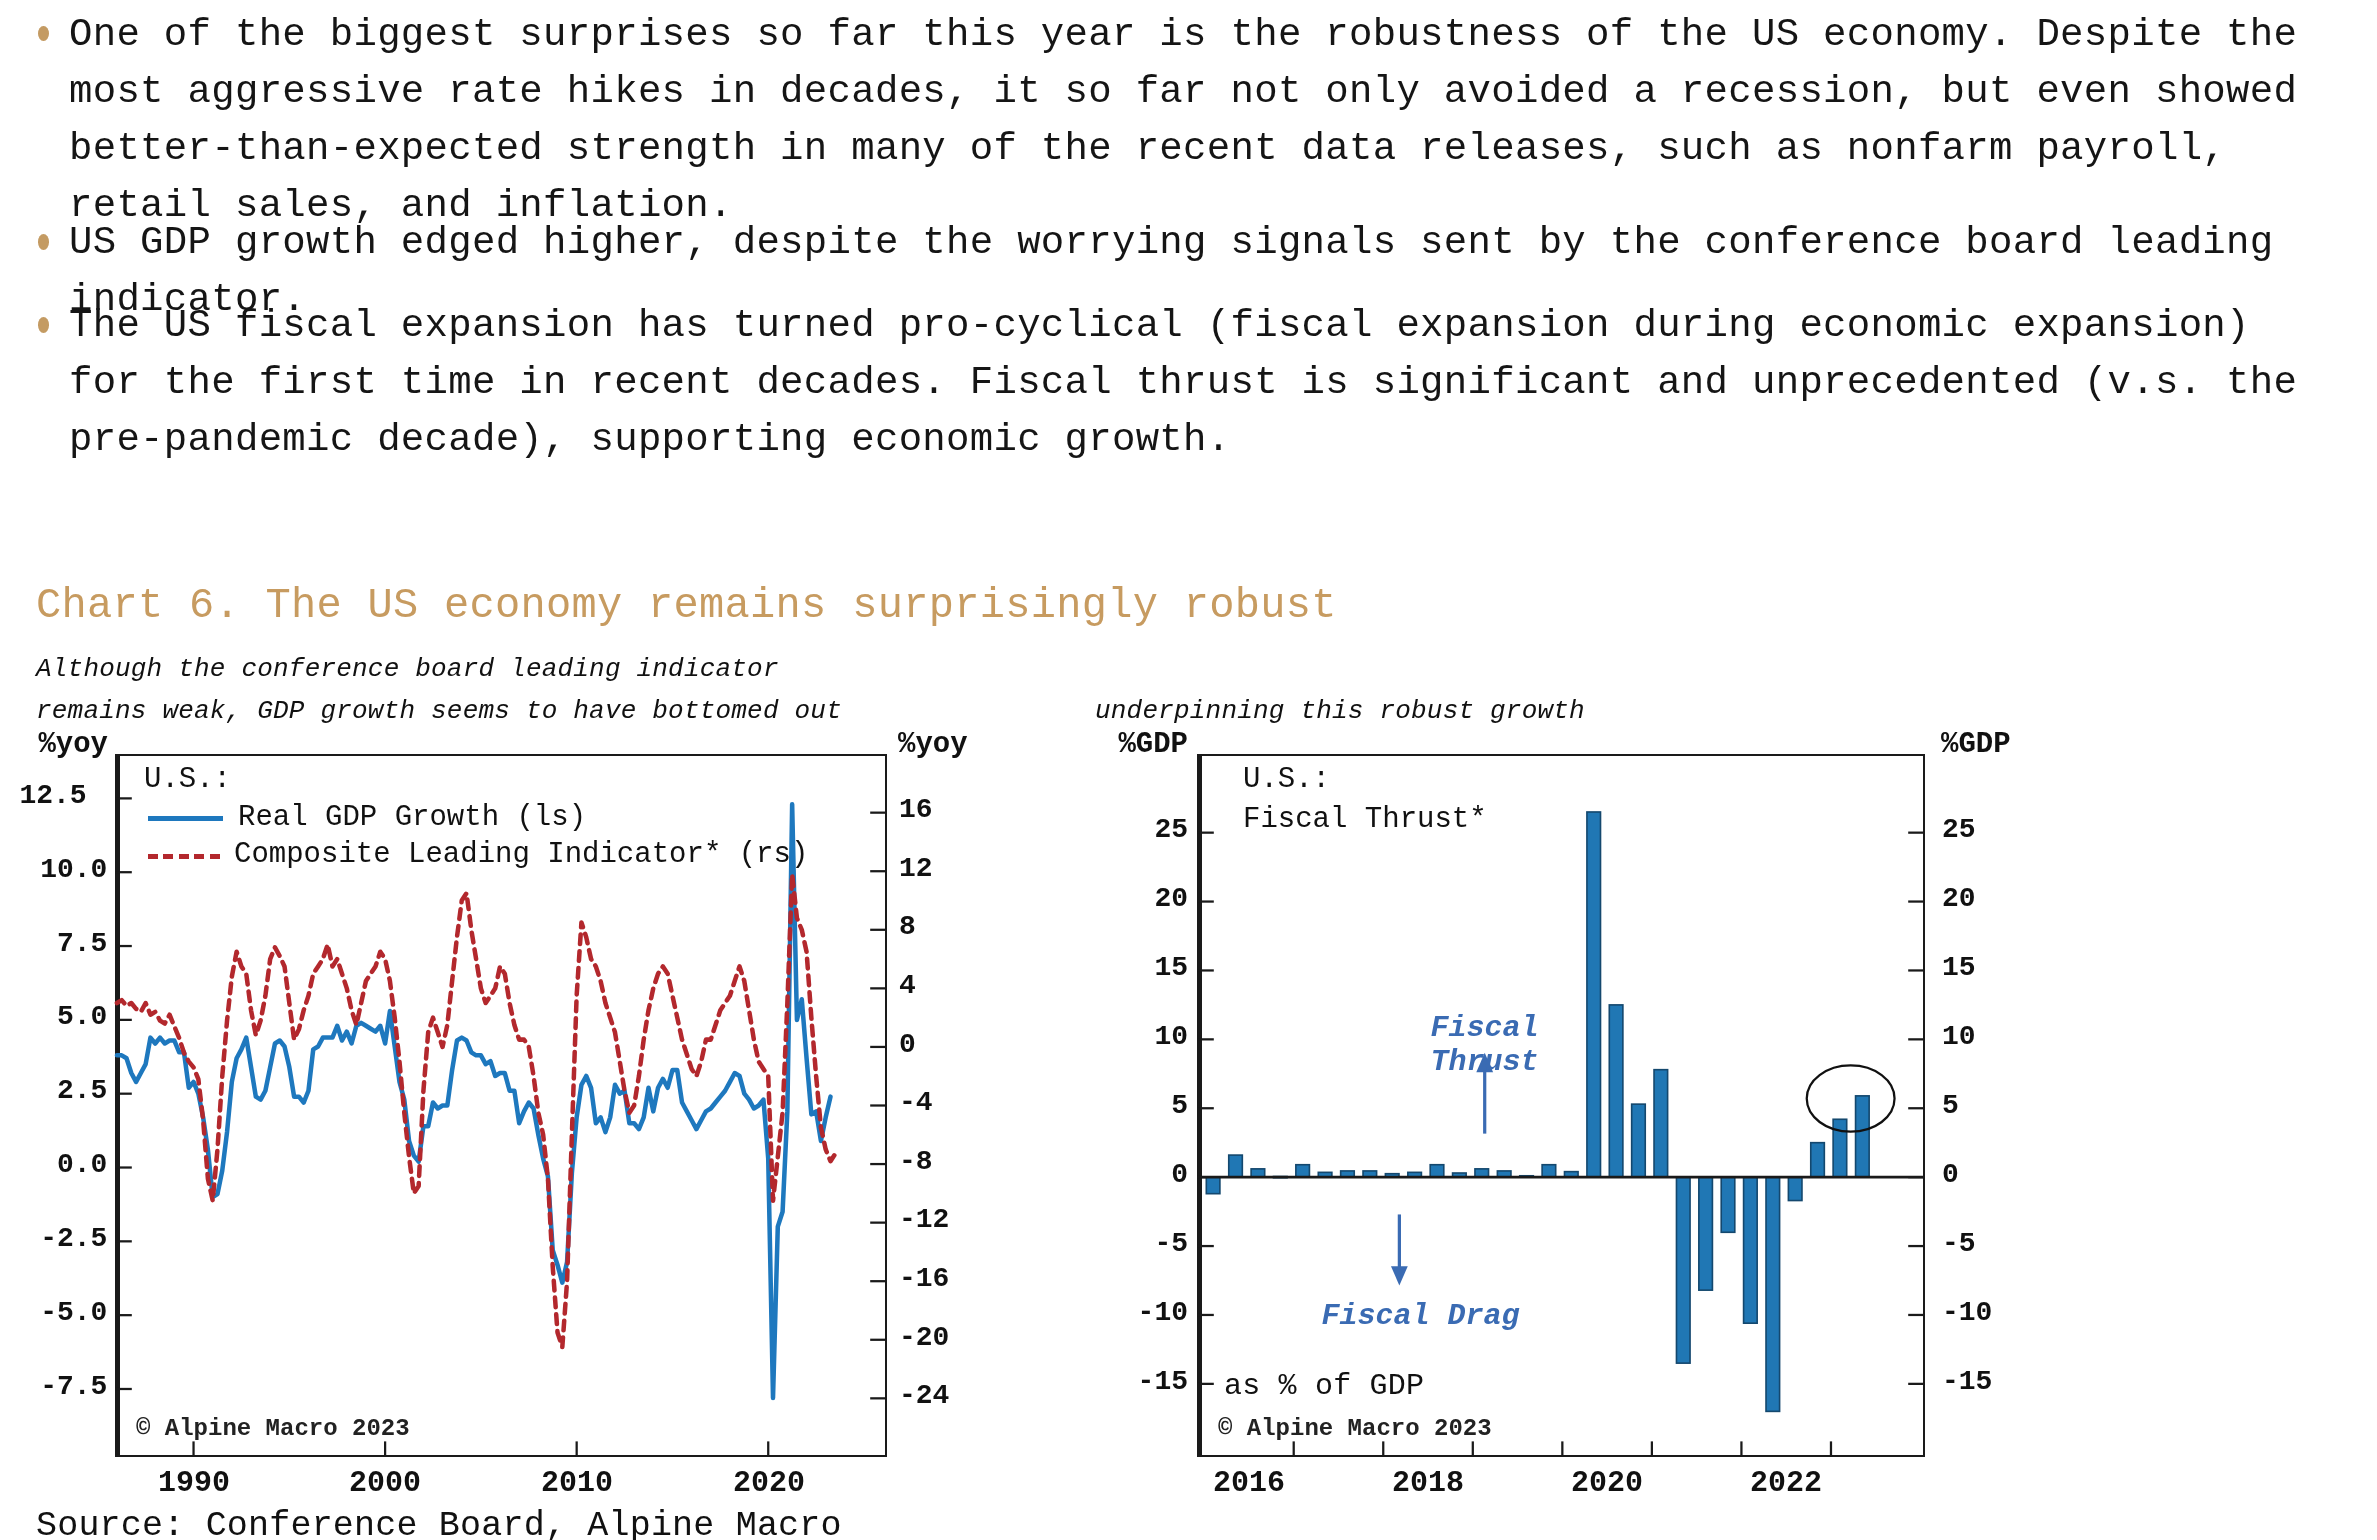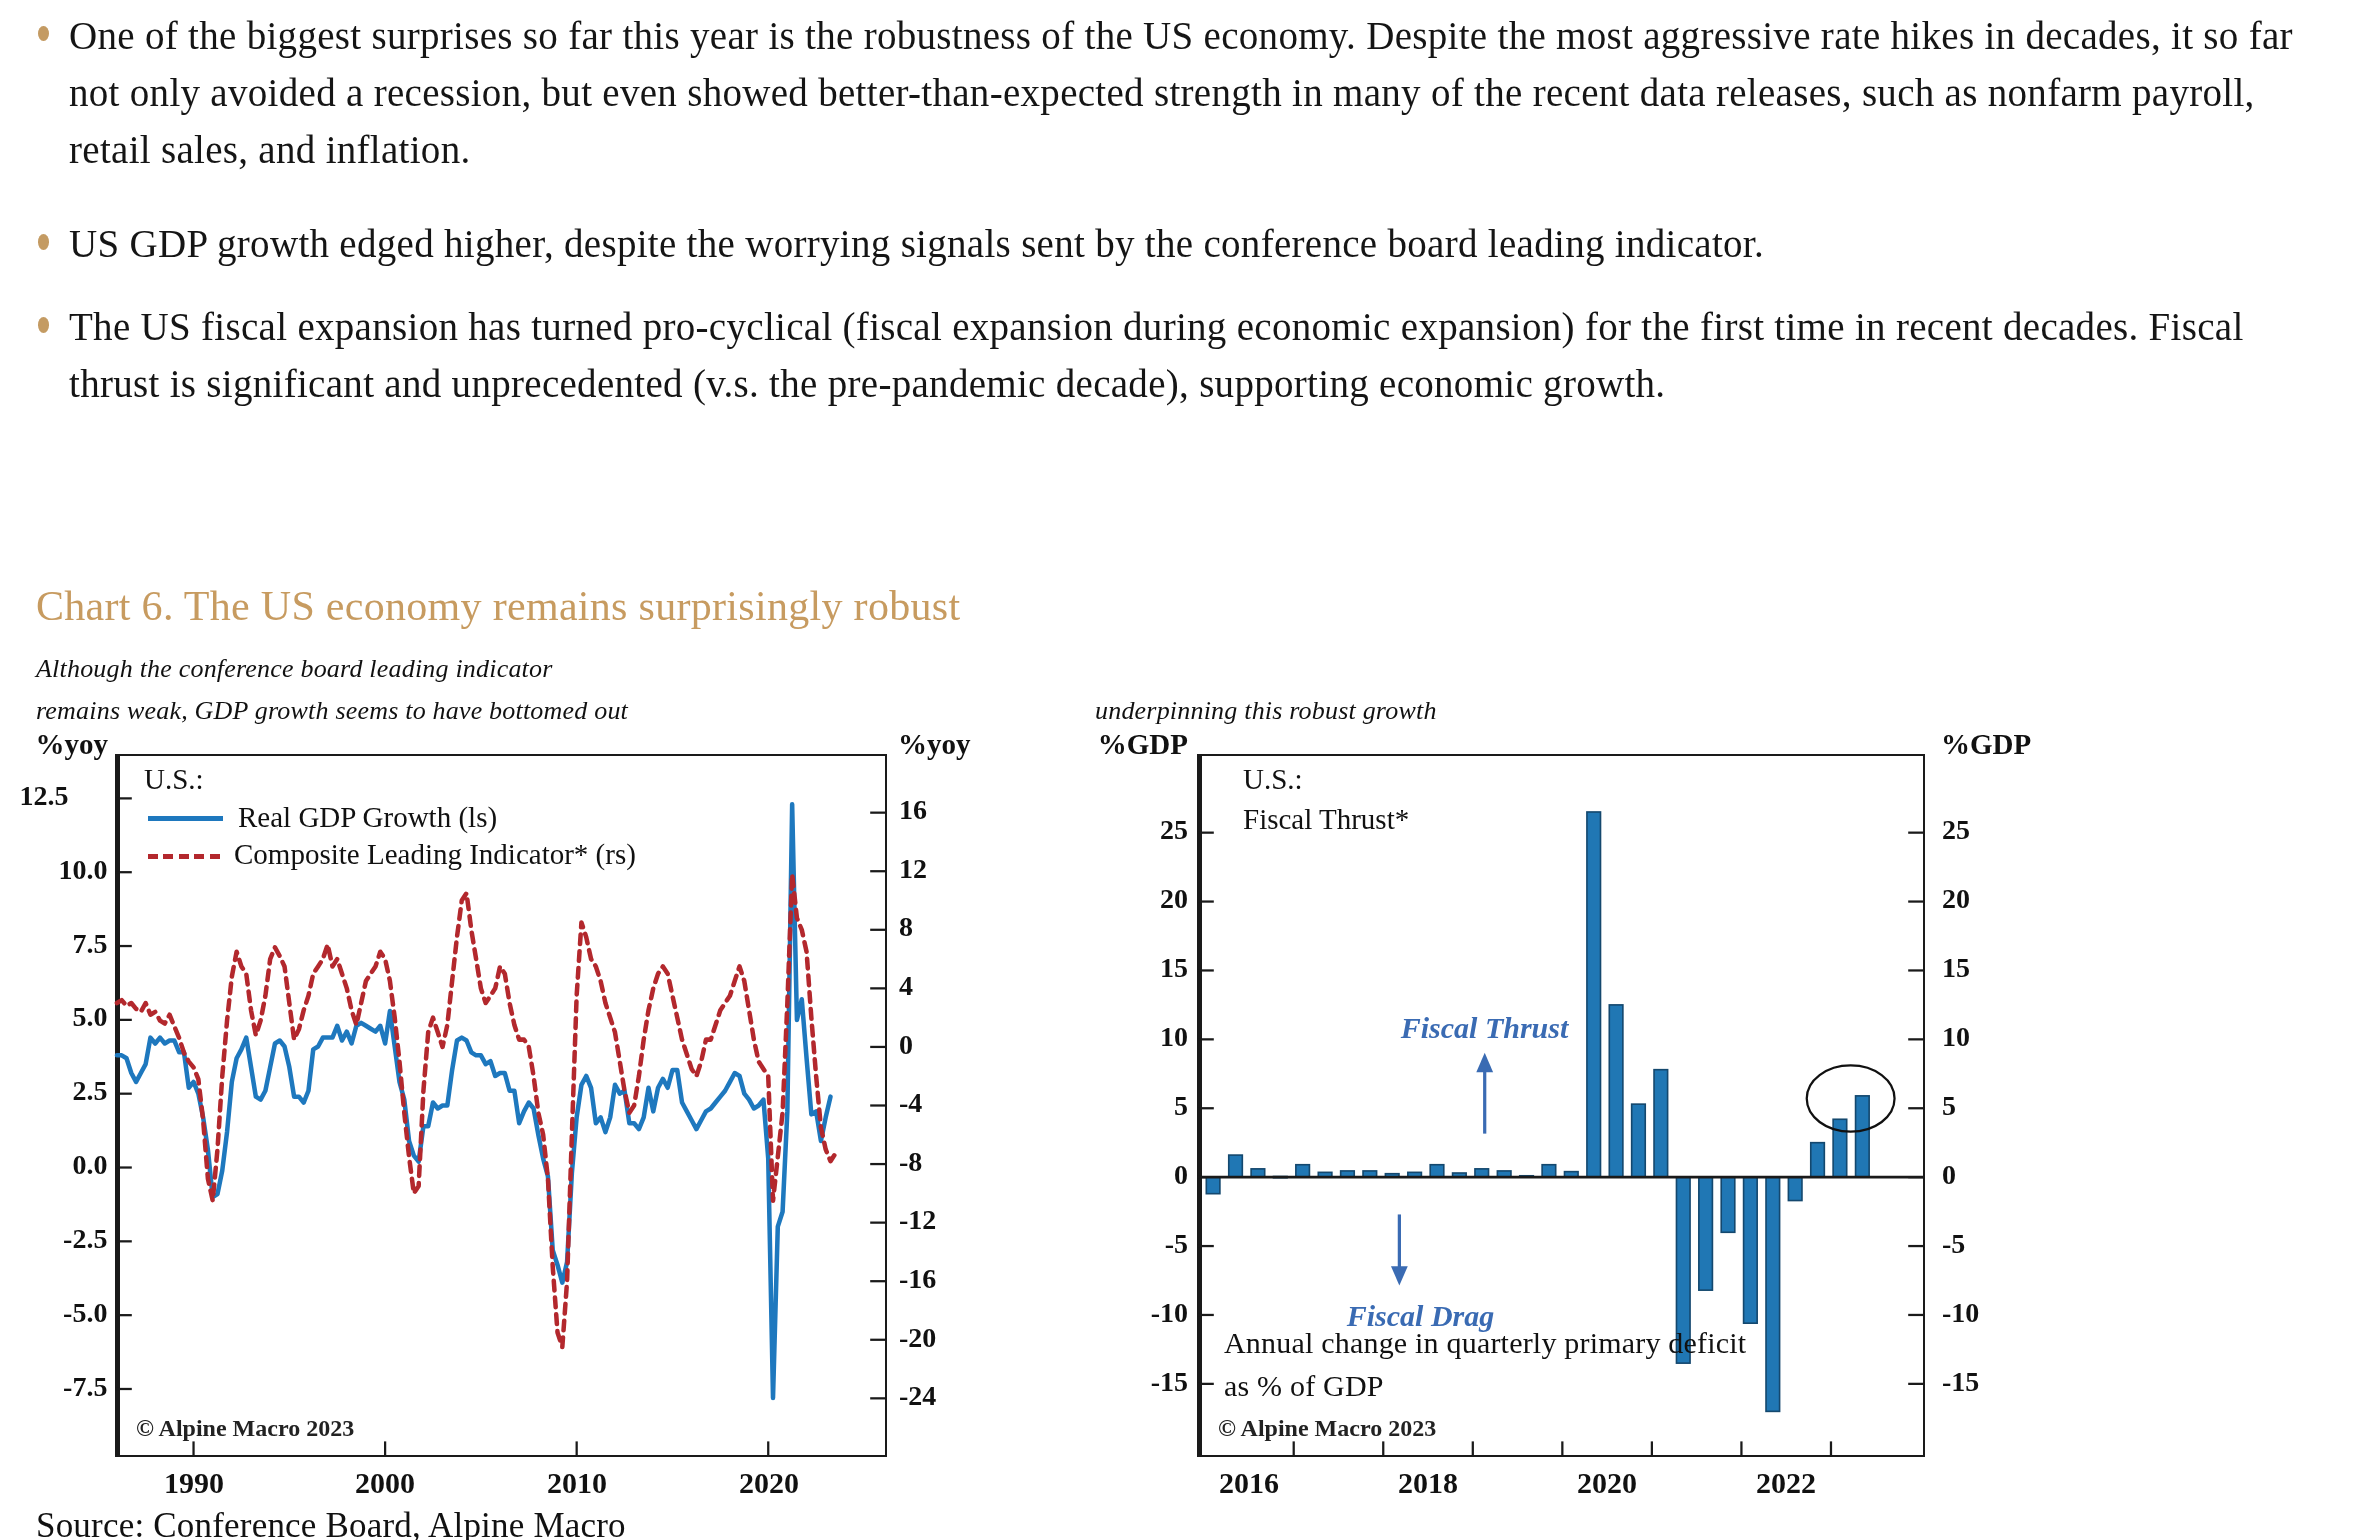--- a/index.html
+++ b/index.html
@@ -1,18 +1,18 @@
 <!DOCTYPE html>
 <html style="font-size:10.4px"><head>
 <meta charset="utf-8">
 <style>
   * { box-sizing: border-box; margin: 0; padding: 0; }
   html,body { background:#fff; }
   .page { position:relative; width:2377px; height:1540px; background:#fff; overflow:hidden;
-          font-family:Liberation Serif, serif; color:#1a1a1a; }
+          font-family:Liberation Mono, monospace; color:#1a1a1a; }
 
   
   .bullet { position:absolute; left:38px; width:2264px; }
   .bullet .dot { position:absolute; left:0; top:19.4px; width:11px; height:15.5px;
                  border-radius:50%; background:#C49B63; }
   .bullet p { margin-left:31px; font-size:39px; line-height:57px; letter-spacing:0.3px; color:#151515; }
 
   
   .heading { position:absolute; left:36px; top:582px; font-size:42px; letter-spacing:0.3px; color:#C79B60; }
   .subtitle { position:absolute; font-size:26px; line-height:42px; font-style:italic; color:#111; letter-spacing:0.2px; }
@@ -220,19 +220,18 @@
       <div class="tick-label" style="left: 1100px; width: 88px; top: 1366px; text-align: right;">-15</div>
       <div class="tick-label" style="left: 1942px; width: 110px; top: 1366px;">-15</div>
       <div class="xtick-label" style="left: 1191px; width: 116px; top: 1466px;">2016</div>
       <div class="xtick-label" style="left: 1370px; width: 116px; top: 1466px;">2018</div>
       <div class="xtick-label" style="left: 1549px; width: 116px; top: 1466px;">2020</div>
       <div class="xtick-label" style="left: 1728px; width: 116px; top: 1466px;">2022</div>
     </div>
 
   <div class="annot-blue" style="left:1368px; top:1011px; width:233px;">Fiscal Thrust</div>
   <div class="annot-blue" style="left:1304px; top:1299px; width:233px;">Fiscal Drag</div>
-  <div class="note-text" style="left:1224px; top:1326px;">Annual change in quarterly primary deficit</div>
   <div class="note-text" style="left:1224px; top:1369px;">as % of GDP</div>
   <div class="copyright" style="left:1218px; top:1415px;">© Alpine Macro 2023</div>
 
   <div class="source">Source: Conference Board, Alpine Macro</div>
 </div>
 
 
 </body></html>

